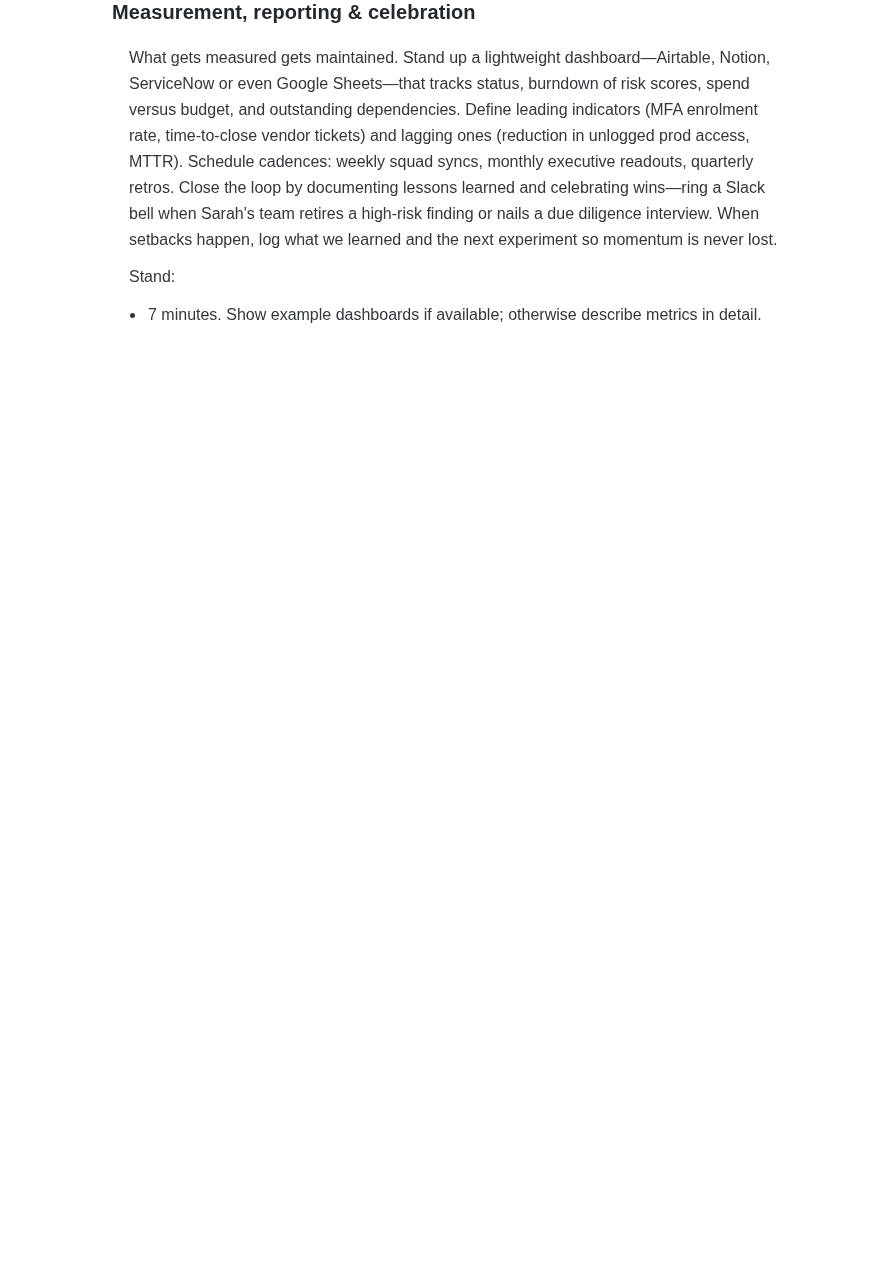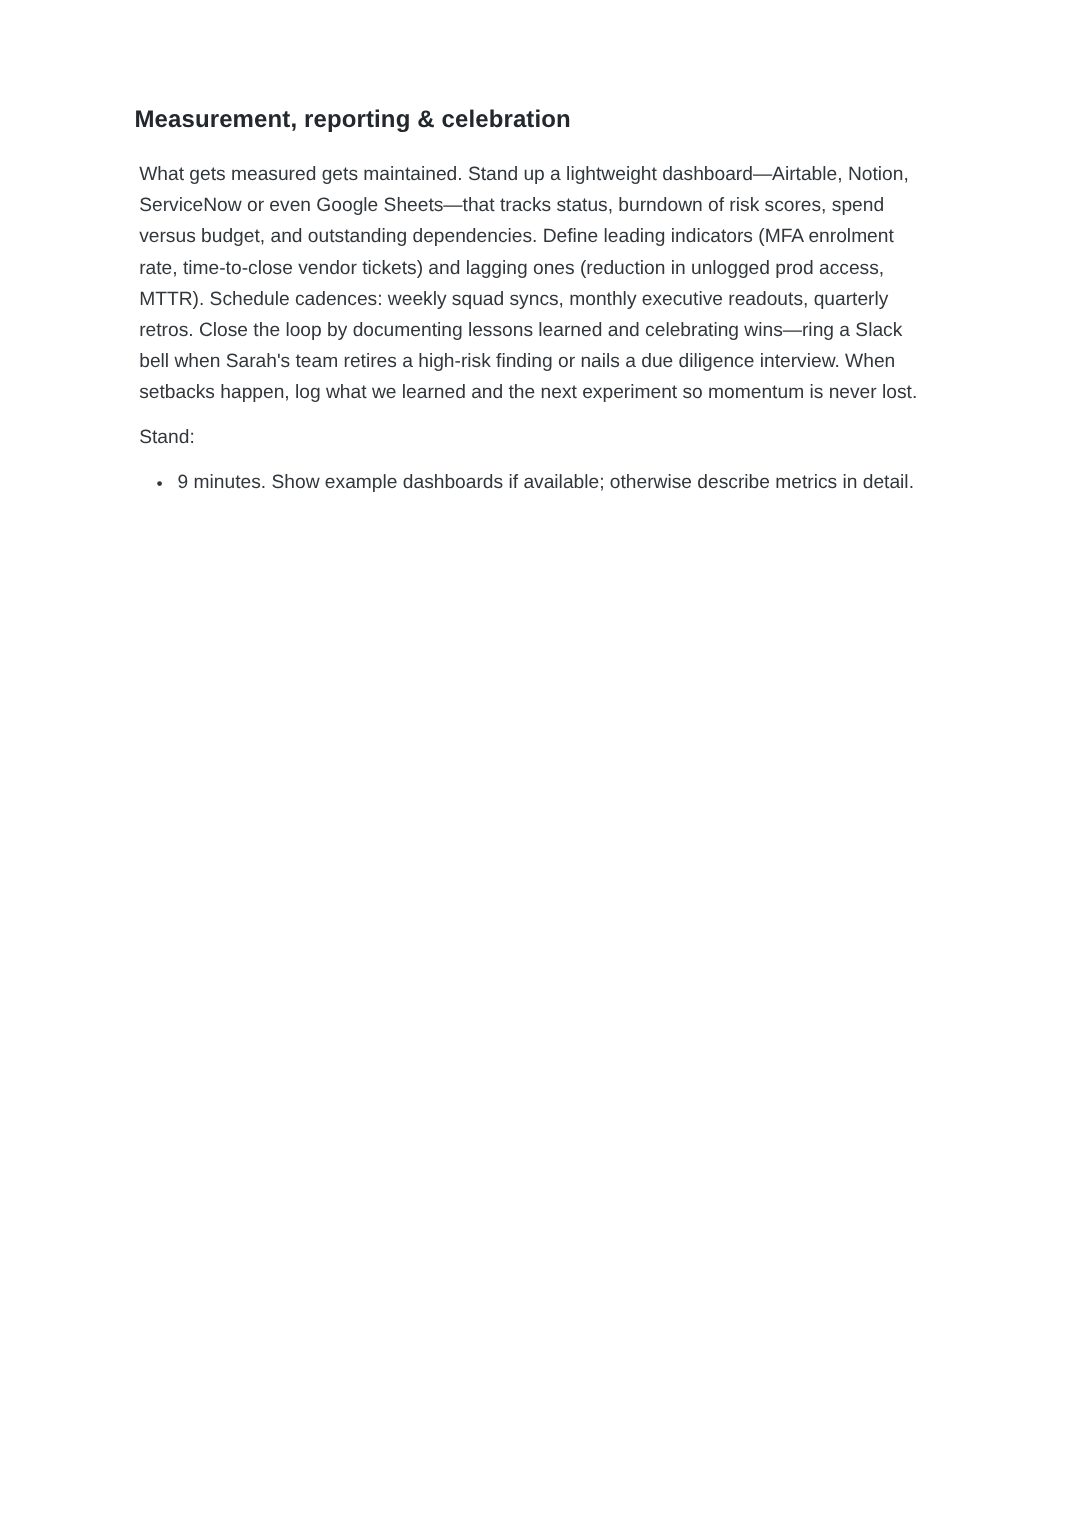--- a/index.html
+++ b/index.html
@@ -10,33 +10,32 @@
   body {
     width: 893px;
     height: 1263px;
     font-family: "Liberation Sans", sans-serif;
     -webkit-font-smoothing: antialiased;
   }
   .doc {
     box-sizing: border-box;
     width: 668px;
     margin-left: 112px;
-    padding-top: 88px;
     color: #32373c;
   }
   .doc h2 {
     margin: 0 0 21px 0;
     font-size: 20px;
     line-height: 1.2;
     font-weight: 700;
     color: #23282d;
     letter-spacing: 0.1px;
   }
   .doc p {
-    margin: 0 0 12px 4px;
+    margin: 0 0 12px 17px;
     font-size: 16px;
     line-height: 26px;
     font-weight: 400;
   }
   .doc p.body-paragraph {
     margin-bottom: 11px;
   }
   .doc ul {
     margin: 0;
     padding: 0 0 0 34px;
@@ -52,15 +51,15 @@
 <body>
 
 <article class="doc">
   <h2>Measurement, reporting &amp; celebration</h2>
 
   <p class="body-paragraph">What gets measured gets maintained. Stand up a lightweight dashboard—Airtable, Notion, ServiceNow or even Google Sheets—that tracks status, burndown of risk scores, spend versus budget, and outstanding dependencies. Define leading indicators (MFA enrolment rate, time-to-close vendor tickets) and lagging ones (reduction in unlogged prod access, MTTR). Schedule cadences: weekly squad syncs, monthly executive readouts, quarterly retros. Close the loop by documenting lessons learned and celebrating wins—ring a Slack bell when Sarah's team retires a high-risk finding or nails a due diligence interview. When setbacks happen, log what we learned and the next experiment so momentum is never lost.</p>
 
   <p>Stand:</p>
 
   <ul>
-    <li>9 minutes. Show example dashboards if available; otherwise describe metrics in detail.</li>
+    <li>7 minutes. Show example dashboards if available; otherwise describe metrics in detail.</li>
   </ul>
 </article>
 
 </body></html>

